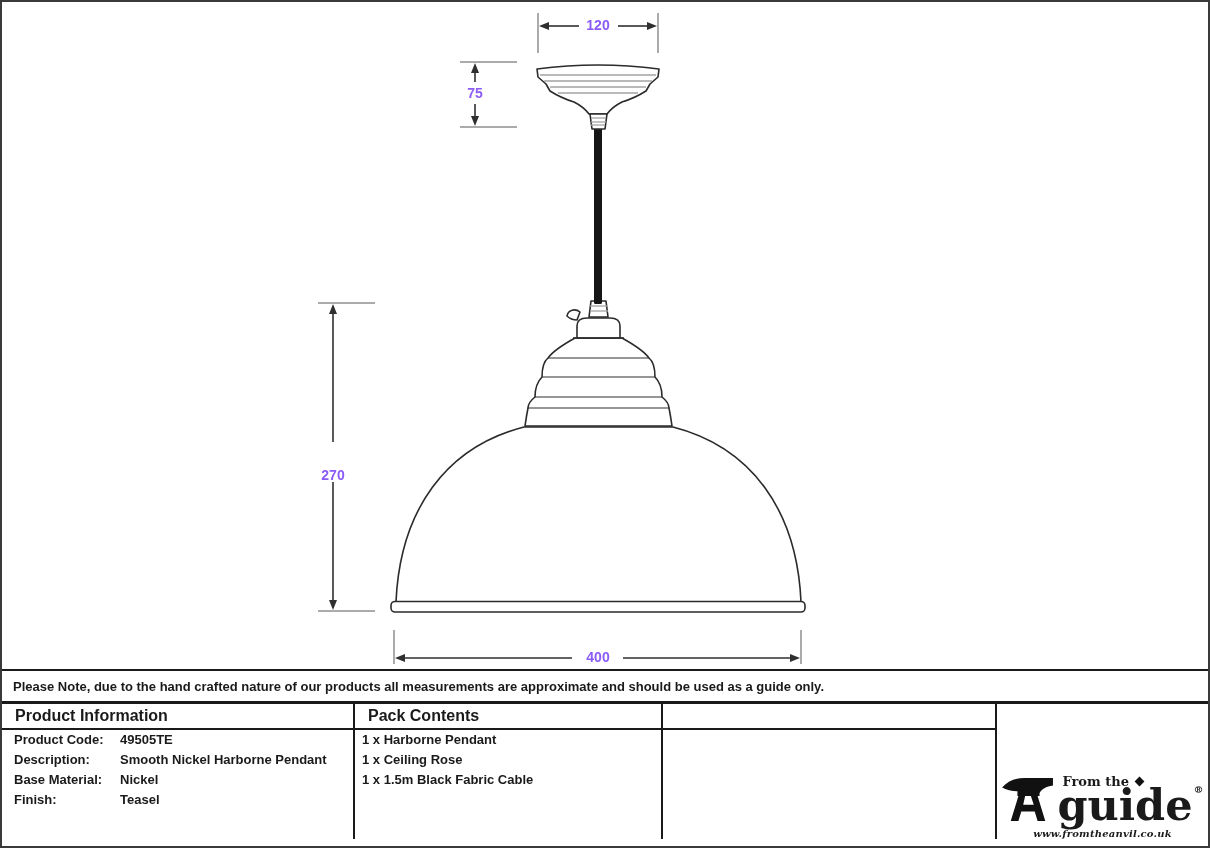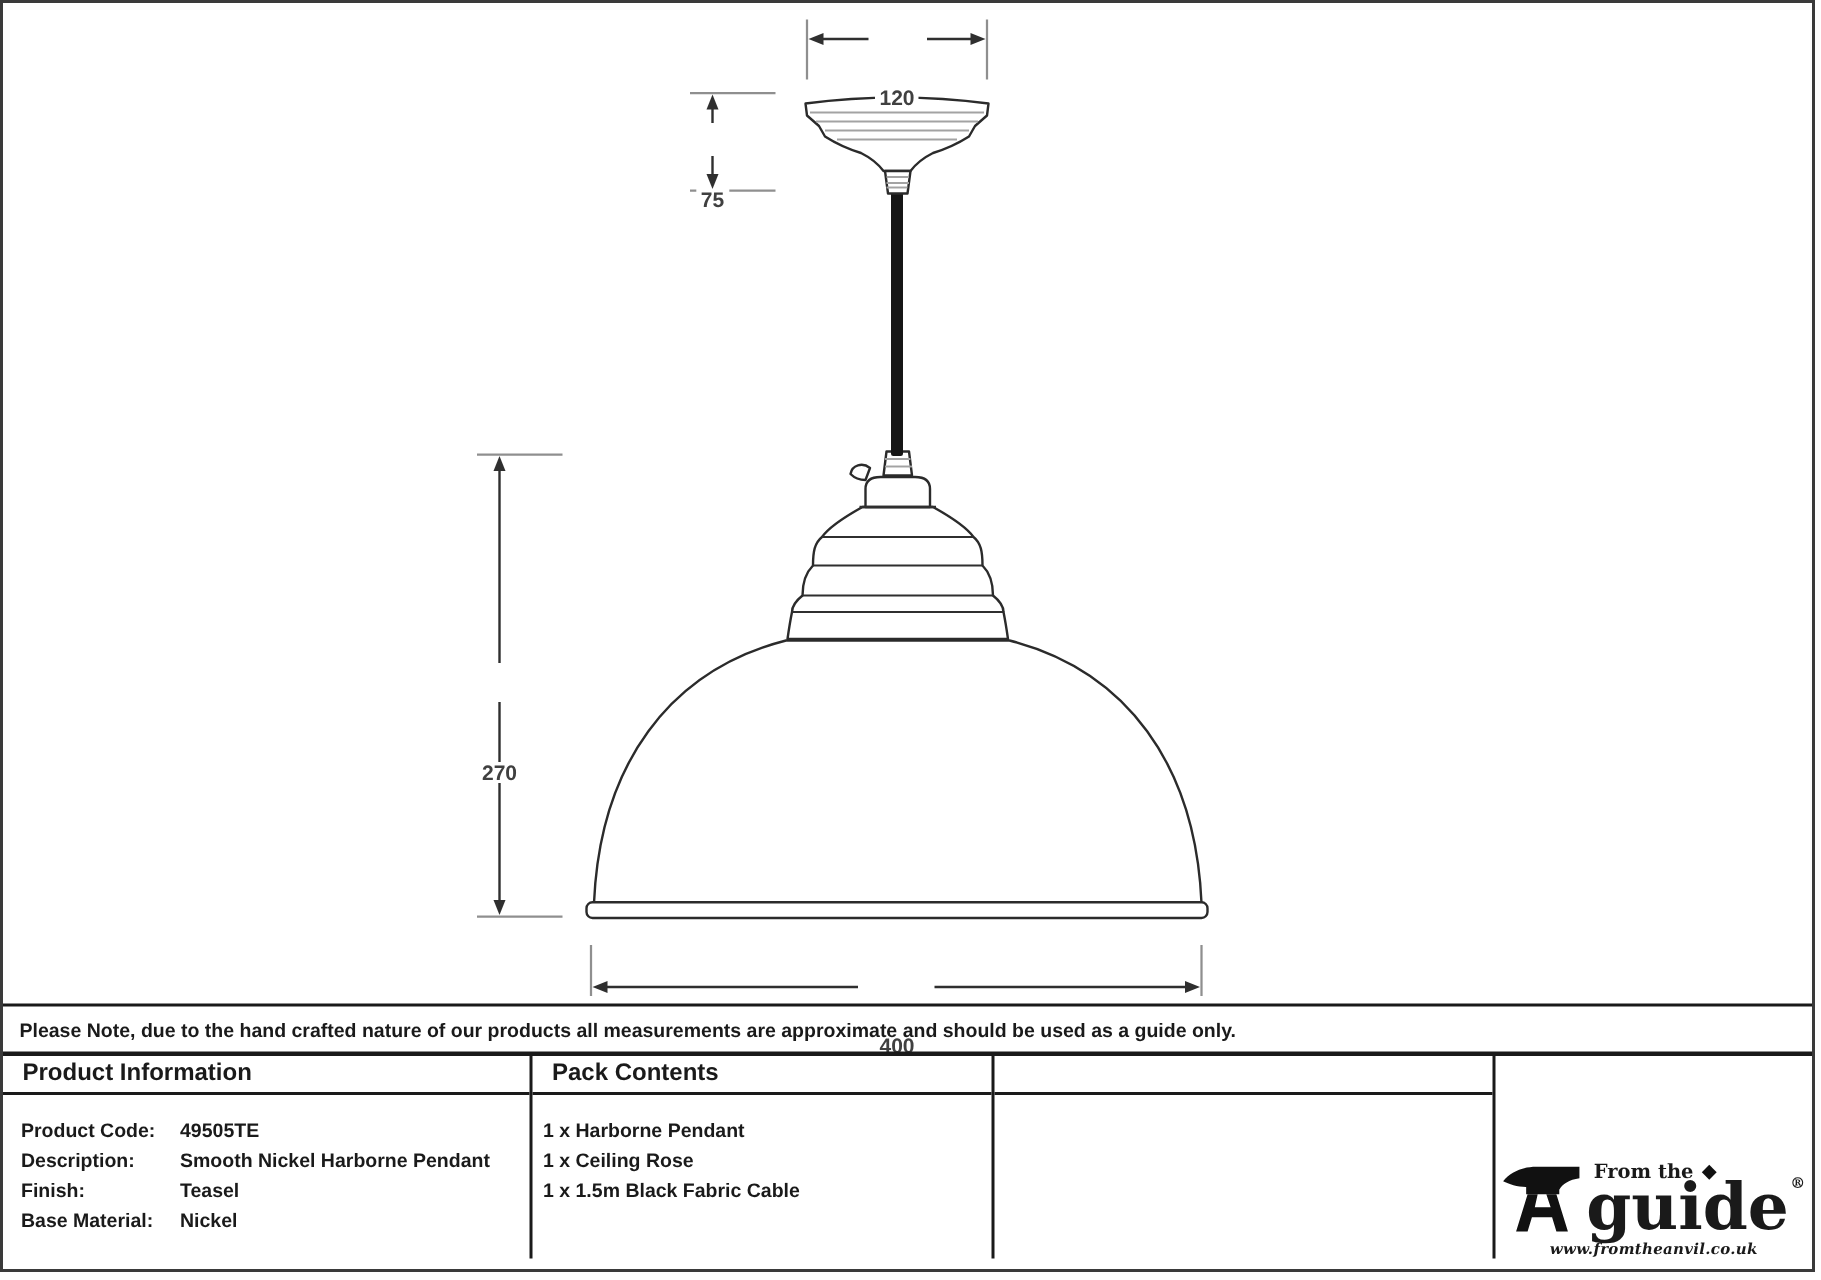--- a/index.html
+++ b/index.html
@@ -2,32 +2,32 @@
 <html><head>
 <meta charset="utf-8">
 <style>
   html,body{margin:0;padding:0;background:#fff;}
   .canvas{position:relative;width:1214px;height:853px;background:#fff;overflow:hidden;
           font-family:"Liberation Sans",sans-serif;color:#1a1a1a;}
   .frame{position:absolute;left:0;top:0;width:1210px;height:848px;
          border:2px solid #3a3a3a;box-sizing:border-box;pointer-events:none;}
   .drawing{position:absolute;left:0;top:0;width:1214px;height:668px;}
   .dim-label{position:absolute;transform:translate(-50%,-50%);background:#fff;
-             font-size:14px;font-weight:bold;color:#404040;padding:0 3px;line-height:1;margin-top:40px;}
+             font-size:14px;font-weight:bold;color:#8b5cf6;padding:0 3px;line-height:1;}
   
   .bottom{position:absolute;left:2px;top:669px;width:1206px;height:170px;
           border-top:2.5px solid #1a1a1a;display:flex;flex-direction:column;box-sizing:border-box;}
   .note-row{height:33px;border-bottom:3px solid #1a1a1a;display:flex;align-items:center;
             padding-left:11px;font-size:13px;font-weight:bold;box-sizing:border-box;}
   .info-table{flex:1;display:flex;min-height:0;}
   .col{box-sizing:border-box;display:flex;flex-direction:column;}
   .col-border{border-right:2px solid #1a1a1a;}
   .col-header{height:26px;border-bottom:2px solid #1a1a1a;display:flex;align-items:center;
               padding-left:13px;font-size:16px;font-weight:bold;box-sizing:border-box;flex:none;}
-  .col-body{flex:1;padding-top:14px;font-size:13px;font-weight:bold;line-height:20px;}
+  .col-body{flex:1;padding-top:0;font-size:13px;font-weight:bold;line-height:20px;}
   .pi-row{display:flex;padding-left:12px;}
   .pi-label{width:106px;flex:none;}
   .pc-body{padding-left:7px;}
   .spacer-line{height:20px;}
   
   .logo-col{flex:1;align-items:center;justify-content:flex-end;}
   .logo{display:flex;flex-direction:column;align-items:center;}
   .logo-row{display:flex;align-items:flex-end;}
   .logo-text{display:flex;flex-direction:column;margin-left:2px;}
   .from-the{font-family:"DejaVu Serif",serif;font-weight:bold;font-size:13px;
@@ -152,26 +152,26 @@
         <div class="col-body">
           <div class="pi-row">
             <span class="pi-label">Product Code:</span>
             <span>49505TE</span>
           </div>
           <div class="pi-row">
             <span class="pi-label">Description:</span>
             <span>Smooth Nickel Harborne Pendant</span>
           </div>
           <div class="pi-row">
+            <span class="pi-label">Base Material:</span>
+            <span>Nickel</span>
+          </div>
+          <div class="pi-row">
             <span class="pi-label">Finish:</span>
             <span>Teasel</span>
-          </div>
-          <div class="pi-row">
-            <span class="pi-label">Base Material:</span>
-            <span>Nickel</span>
           </div>
         </div>
       </div>
 
       <div class="col col-border" style="width:308px;">
         <div class="col-header">Pack Contents</div>
         <div class="col-body pc-body">
           <div>1 x Harborne Pendant</div>
           <div>1 x Ceiling Rose</div>
           <div>1 x 1.5m Black Fabric Cable</div>

